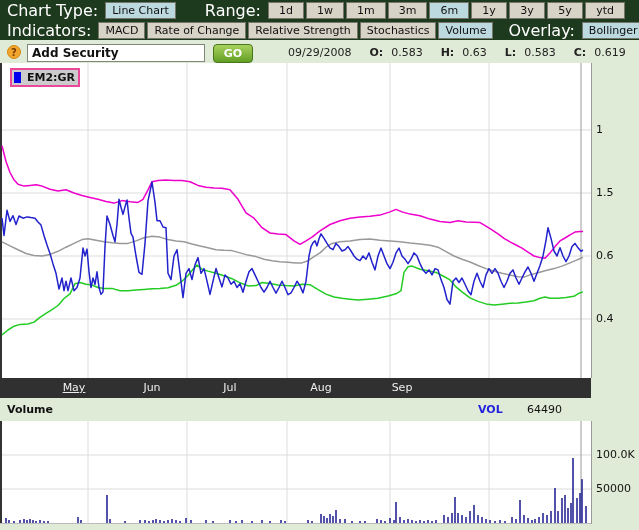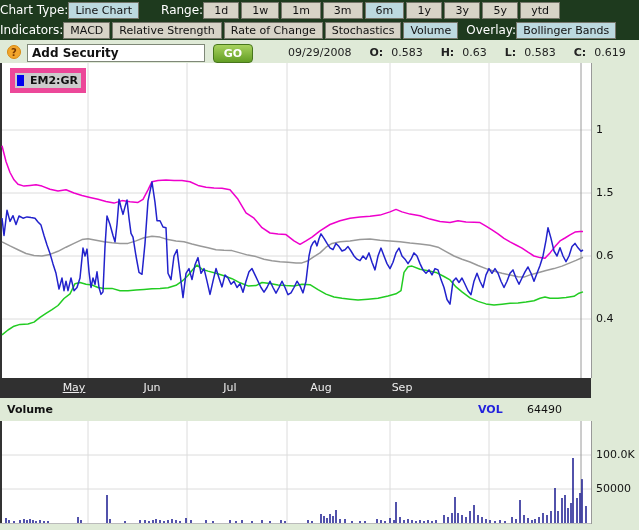--- a/index.html
+++ b/index.html
@@ -3,39 +3,39 @@
 <meta charset="utf-8">
 <style>
   html,body{margin:0;padding:0;}
   body{width:639px;height:530px;position:relative;background:#dfead7;
        font-family:"DejaVu Sans","Liberation Sans",sans-serif;overflow:hidden;}
   .app{position:absolute;inset:0;}
   .bar{position:absolute;left:0;width:639px;display:flex;align-items:center;}
   .bar1{top:0;height:20px;background:#1e3a1e;}
   .bar2{top:20px;height:20px;background:#1e3a1e;}
   .bar3{top:40px;height:23px;background:#dfead7;}
-  .bar-label{color:#fff;font-size:12px;padding:0 0;white-space:nowrap;}
+  .bar-label{color:#fff;font-size:16px;padding:0 7px;white-space:nowrap;}
   .btnwrap{display:flex;align-items:center;}
   .btn{height:15px;line-height:15px;font-size:11px;padding:0 6px;background:#d7d3c7;
        border:1px solid #75756a;color:#111;margin-right:2px;white-space:nowrap;cursor:pointer;}
   .btn.selected{background:#bcd9df;}
   .rangebtn{padding:0 10px;min-width:14px;text-align:center;}
   .help{position:absolute;left:7px;top:45px;width:14px;height:14px;border-radius:50%;
         background:#f2a52c;border:1px solid #d88a12;color:#7a3a00;font-size:10px;
         font-weight:bold;text-align:center;line-height:13px;box-sizing:border-box;}
   .sec-input{position:absolute;left:27px;top:44px;width:168px;height:16px;border:1px solid #7f8878;
         font-family:inherit;font-weight:bold;font-size:12px;padding:0 4px;color:#111;background:#fff;}
   .go{position:absolute;left:213px;top:44px;width:38px;height:17px;border-radius:4px;
         background:linear-gradient(#a8d25f,#639e24);border:1px solid #47761c;color:#fff;
         font-weight:bold;font-size:11px;text-align:center;line-height:17px;cursor:pointer;}
   .quote{position:absolute;left:288px;top:46px;font-size:11px;color:#222;display:flex;align-items:center;}
   .quote .ql{font-weight:bold;margin-left:18px;}
   .quote .qv{margin-left:8px;}
   .chart-area{position:absolute;top:63px;left:0;width:591px;height:315px;background:#fff;border-right:1px solid #999;}
-  .em2{position:absolute;top:5px;left:10px;width:66px;height:15px;background:#ccc;border:5px solid #ec4899;
+  .em2{position:absolute;top:5px;left:10px;width:66px;height:15px;background:#ccc;border:2px solid #ec4899;
        display:flex;align-items:center;font-size:11px;font-weight:bold;color:#111;}
   .em2 .swatch{width:7px;height:11px;background:#0000ee;margin:0 6px 0 2px;}
   .month-band{position:absolute;top:378px;left:0;width:591px;height:20px;background:#303030;}
   .month-label{position:absolute;color:#eee;font-size:11px;transform:translateX(-50%);}
   .vol-header{position:absolute;top:398px;left:0;width:639px;height:23px;background:#dfead7;}
   .vol-title{position:absolute;left:7px;top:5px;font-size:11px;font-weight:bold;color:#111;}
   .vol-lbl{position:absolute;left:478px;top:5px;font-size:11px;font-weight:bold;color:#2222dd;}
   .vol-val{position:absolute;left:527px;top:5px;font-size:11px;color:#111;}
   .vol-chart{position:absolute;top:421px;left:0;width:591px;height:103px;background:#fff;border-right:1px solid #999;}
   .axis-label{position:absolute;font-size:11px;color:#111;white-space:nowrap;}
@@ -62,22 +62,22 @@
         <div class="btn rangebtn">3y</div>
         <div class="btn rangebtn">5y</div>
         <div class="btn rangebtn">ytd</div>
       </div>
   </div>
 
   <div class="bar bar2">
     <span class="bar-label">Indicators:</span>
     <div class="btnwrap" id="indBtns">
         <div class="btn">MACD</div>
+        <div class="btn">Rate of Change</div>
         <div class="btn">Relative Strength</div>
-        <div class="btn">Rate of Change</div>
         <div class="btn">Stochastics</div>
         <div class="btn selected">Volume</div>
       </div>
     <span class="bar-label" style="margin-left:6px;">Overlay:</span>
     <div class="btnwrap" id="ovlBtns">
         <div class="btn selected">Bollinger Bands</div>
       </div>
   </div>
 
   <div class="bar bar3"></div>

